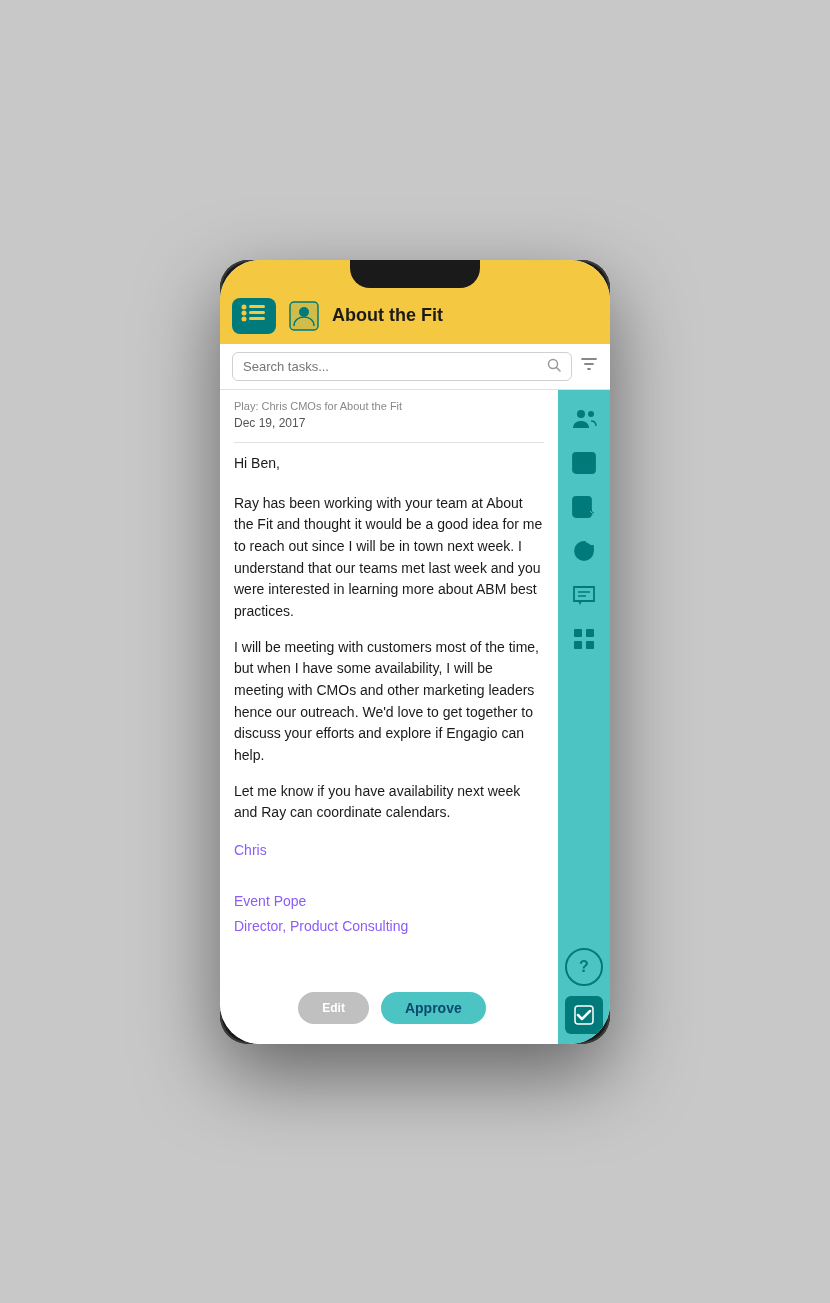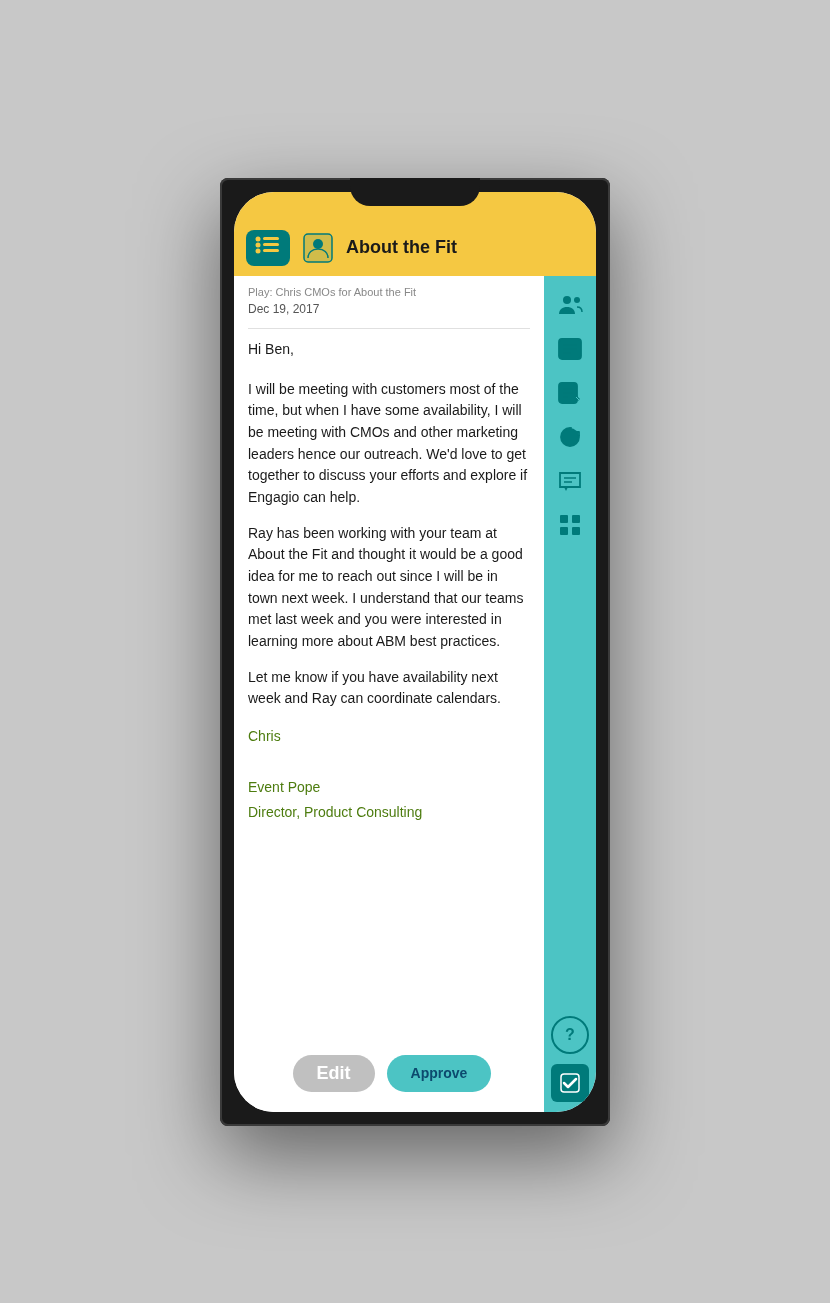--- a/index.html
+++ b/index.html
@@ -8,24 +8,23 @@
       display: flex;
       justify-content: center;
       align-items: center;
       min-height: 1303px;
       width: 830px;
       font-family: -apple-system, BlinkMacSystemFont, 'Helvetica Neue', Arial, sans-serif;
     }
 
     .phone-outer {
       width: 390px;
-      height: 948px;
+      height: 784px;
       background: #1a1a1a;
-      border-radius: 8px;
-      padding: 14px;
+      border-radius: 28px;
       box-shadow: 0 30px 80px rgba(0,0,0,0.5), inset 0 0 0 2px #3a3a3a;
       position: relative;
     }
 
     .phone-inner {
       width: 100%;
       height: 100%;
       background: #fff;
       border-radius: 40px;
       overflow: hidden;
@@ -181,21 +180,21 @@
 
     .email-paragraph {
       font-size: 14px;
       color: #1a1a1a;
       line-height: 1.55;
       margin-bottom: 14px;
     }
 
     .email-signature {
       font-size: 14px;
-      color: #4d7c0f;
+      color: #8b5cf6;
       line-height: 1.8;
     }
 
     
     .right-sidebar {
       width: 52px;
       background: #4cc4c4;
       display: flex;
       flex-direction: column;
       align-items: center;
@@ -270,21 +269,21 @@
       gap: 12px;
       z-index: 10;
     }
 
     .btn-edit {
       background: #c0c0c0;
       color: #fff;
       border: none;
       border-radius: 20px;
       padding: 8px 24px;
-      font-size: 18px;
+      font-size: 12px;
       font-weight: 600;
       cursor: pointer;
     }
 
     .btn-approve {
       background: #4cc4c4;
       color: #0c4a6e;
       border: none;
       border-radius: 20px;
       padding: 8px 24px;
@@ -321,30 +320,46 @@
         <svg width="32" height="32" viewBox="0 0 32 32" fill="none">
           <rect x="2" y="2" width="28" height="28" rx="4" fill="#007a7a" opacity="0.15"></rect>
           <rect x="2" y="2" width="28" height="28" rx="4" stroke="#007a7a" stroke-width="1.5"></rect>
           <circle cx="16" cy="12" r="5" fill="#007a7a"></circle>
           <path d="M6 26c0-5.5 4-9 10-9s10 3.5 10 9" stroke="#007a7a" stroke-width="1.5" fill="none"></path>
         </svg>
       </div>
       <span class="header-title">About the Fit</span>
     </div>
 
+    <div class="search-bar">
+      <div class="search-input-wrap">
+        <input class="search-input" type="text" placeholder="Search tasks..." style="">
+        <span class="search-icon-svg">
+          <svg width="14" height="14" viewBox="0 0 14 14" fill="none">
+            <circle cx="6" cy="6" r="4.5" stroke="#999" stroke-width="1.5"></circle>
+            <line x1="9.5" y1="9.5" x2="13" y2="13" stroke="#999" stroke-width="1.5" stroke-linecap="round"></line>
+          </svg>
+        </span>
+      </div>
+      <span class="filter-icon">
+        <svg width="18" height="18" viewBox="0 0 18 18" fill="none">
+          <path d="M2 4h14M5 9h8M8 14h2" stroke="#888" stroke-width="1.8" stroke-linecap="round"></path>
+        </svg>
+      </span>
+    </div>
 
     <div class="main-content">
 
       <div class="content-area">
         <div class="email-meta">Play: Chris CMOs for About the Fit</div>
         <div class="email-date">Dec 19, 2017</div>
         <hr class="divider">
         <div class="email-greeting">Hi Ben,</div>
+        <div class="email-paragraph">Ray has been working with your team at About the Fit and thought it would be a good idea for me to reach out since I will be in town next week. I understand that our teams met last week and you were interested in learning more about ABM best practices.</div>
         <div class="email-paragraph">I will be meeting with customers most of the time, but when I have some availability, I will be meeting with CMOs and other marketing leaders hence our outreach. We'd love to get together to discuss your efforts and explore if Engagio can help.</div>
-        <div class="email-paragraph">Ray has been working with your team at About the Fit and thought it would be a good idea for me to reach out since I will be in town next week. I understand that our teams met last week and you were interested in learning more about ABM best practices.</div>
         <div class="email-paragraph">Let me know if you have availability next week and Ray can coordinate calendars.</div>
         <div class="email-signature">
           <div>Chris</div>
           <br>
           <div>Event Pope</div>
           <div>Director, Product Consulting</div>
         </div>
       </div>
 
       <div class="right-sidebar">

